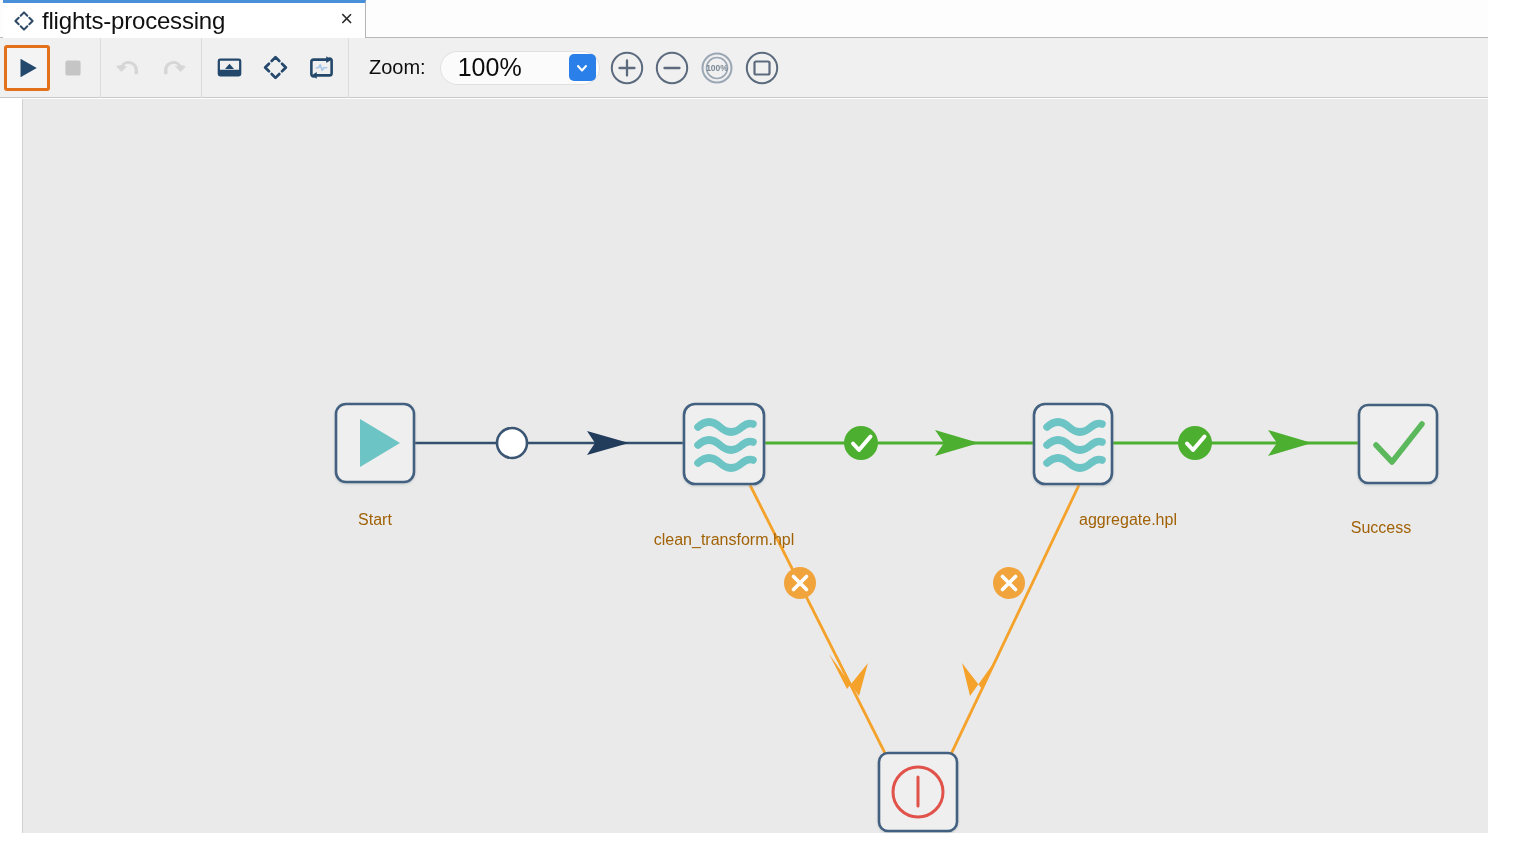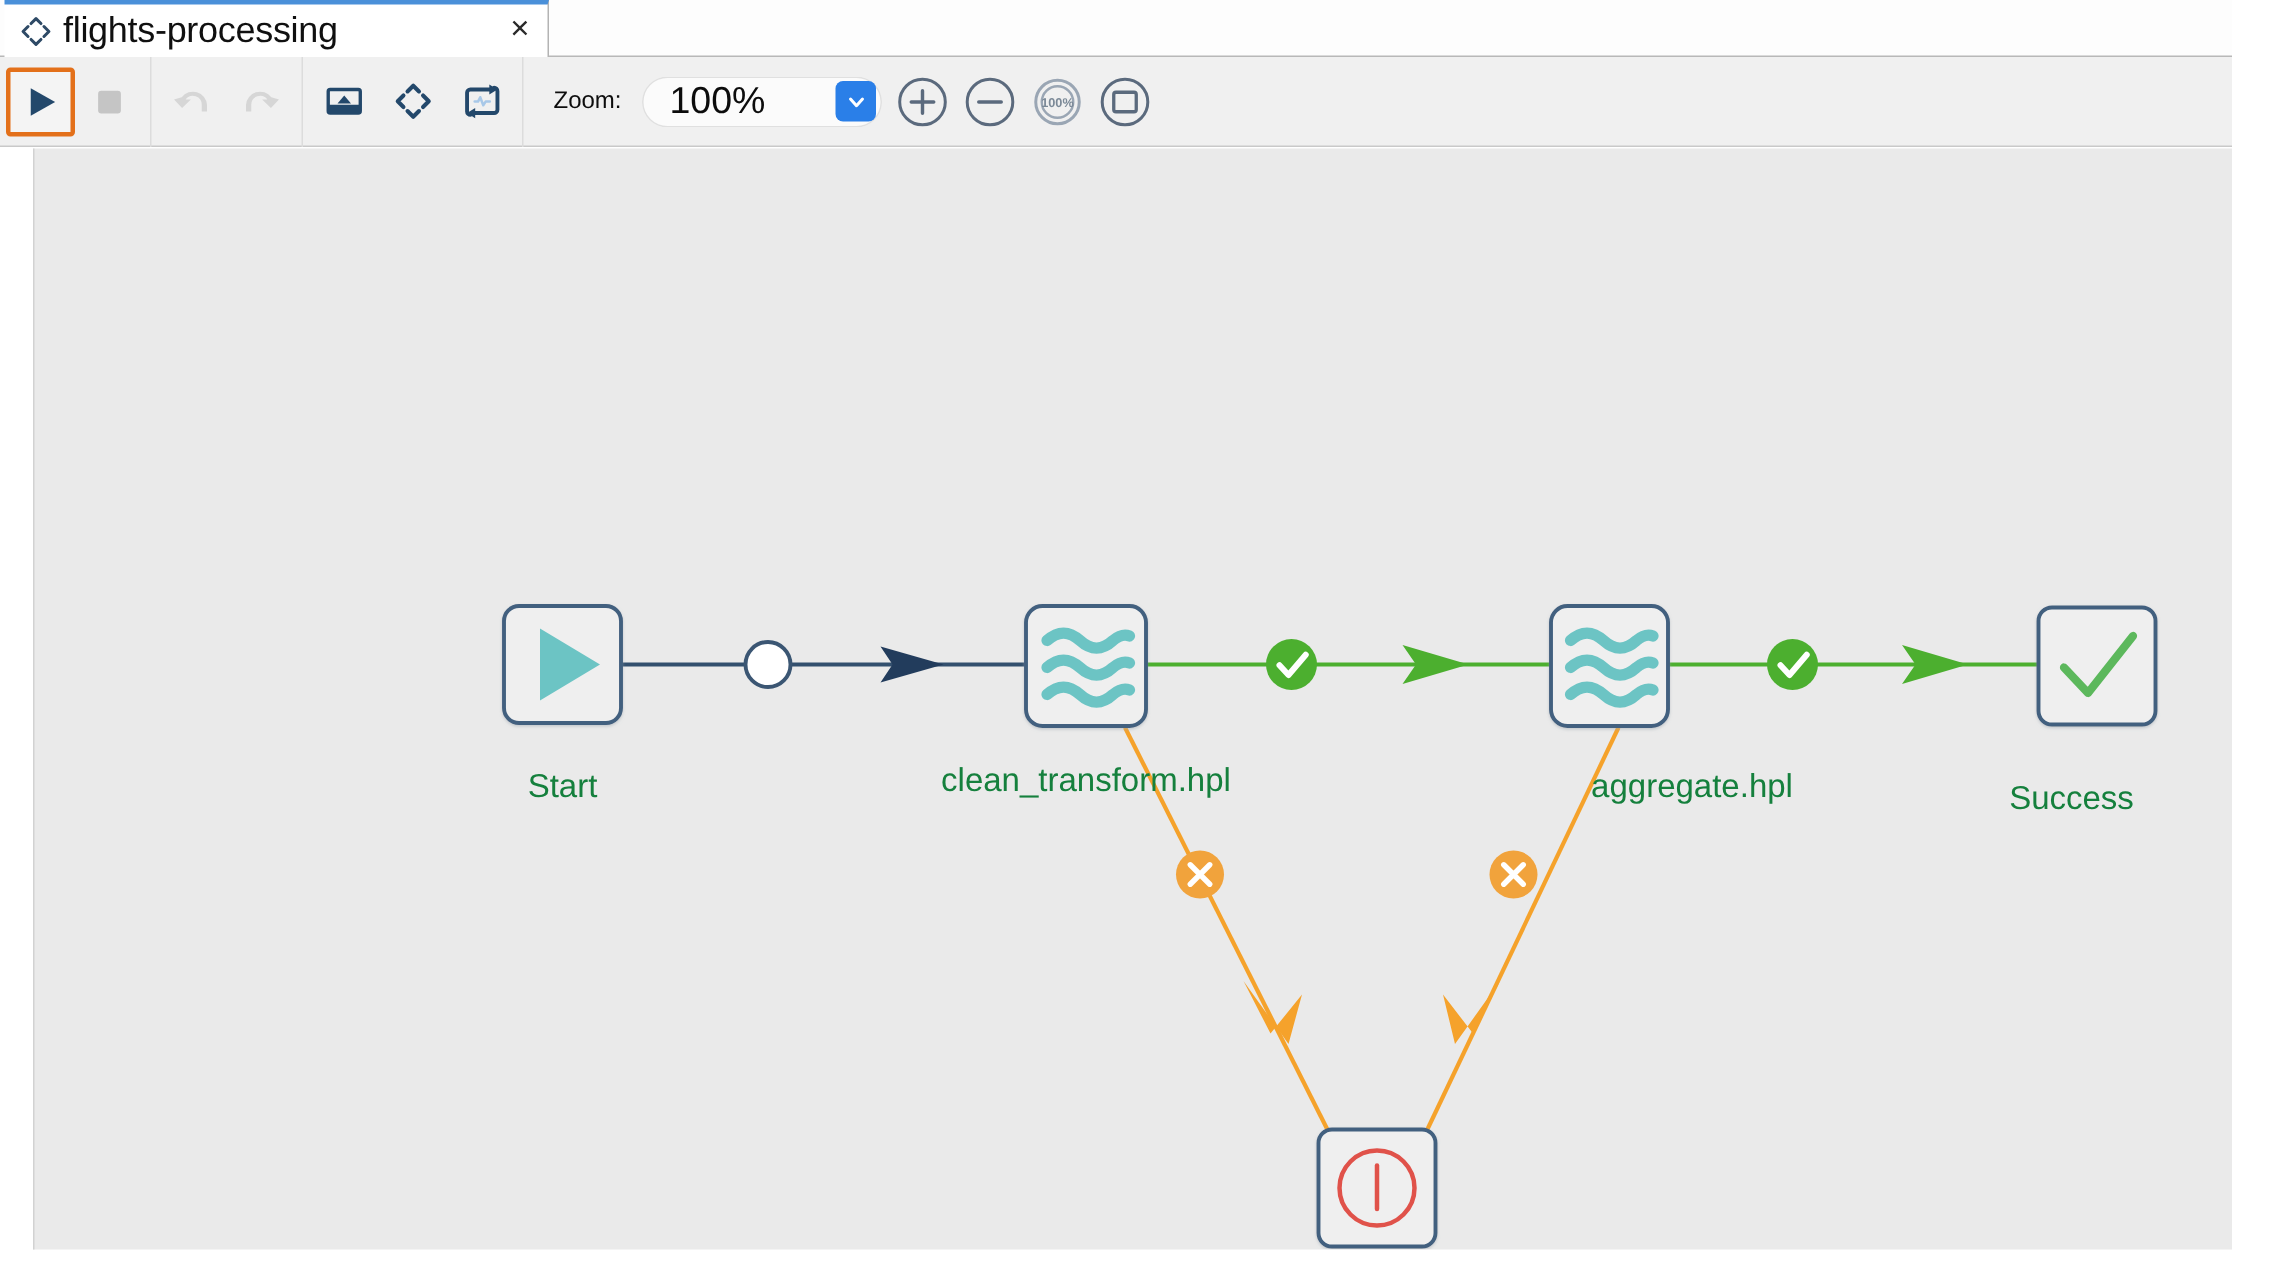--- a/index.html
+++ b/index.html
@@ -89,21 +89,21 @@
     border: 3px solid transparent;
     border-radius: 3px;
   }
   .tb-btn.active {
     border-color: #e3701a;
     background: #f4f4f4;
   }
   .tb-btn.disabled { cursor: default; }
 
   #zoom-label {
-    font-size: 16px;
+    font-size: 20px;
     color: #0d0d0d;
     margin: 0 14px 0 16px;
     white-space: nowrap;
   }
   #zoom-combo {
     position: relative;
     width: 160px; height: 34px;
     background: #fbfbfb;
     border-radius: 17px;
     display: flex;
@@ -150,22 +150,22 @@
     border-left: 1px solid #d2d2d2;
     overflow: hidden;
   }
   #graph-svg {
     position: absolute;
     left: 0; top: 0;
     width: 1466px; height: 734px;
   }
   .node-label {
     position: absolute;
-    font-size: 22px;
-    color: #15803d;
+    font-size: 16px;
+    color: #a16207;
     white-space: nowrap;
     transform: translateX(-50%);
     text-align: right;
   }
 </style>
 </head>
 <body>
 
 <div id="app">
 
@@ -371,20 +371,20 @@
         <g>
           <rect x="856" y="654" width="78" height="78" rx="9" ry="9" fill="#efefef" stroke="#43607f" stroke-width="2.6" filter="url(#nshadow)"></rect>
           <g>
             <circle cx="895" cy="693" r="25" fill="none" stroke="#e0524a" stroke-width="3"></circle>
             <line x1="895" y1="678" x2="895" y2="707" stroke="#e0524a" stroke-width="3" stroke-linecap="round"></line>
           </g>
         </g>
       </svg>
 
       <div class="node-label" style="left:352px; top:412px;">Start</div>
-      <div class="node-label" style="left:701px; top:408px;">clean_transform.hpl</div>
+      <div class="node-label" style="left:701px; top:432px;">clean_transform.hpl</div>
       <div class="node-label" style="left:1105px; top:412px;">aggregate.hpl</div>
       <div class="node-label" style="left:1358px; top:420px;">Success</div>
 
     </div>
   </div>
 
 </div>
 
 </body></html>

